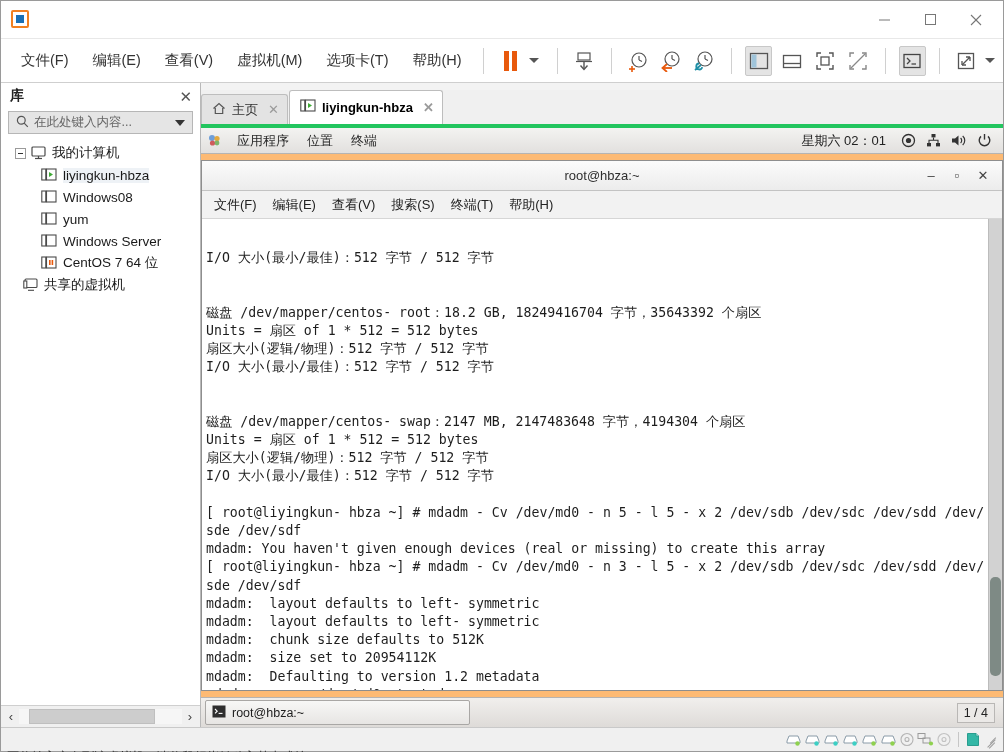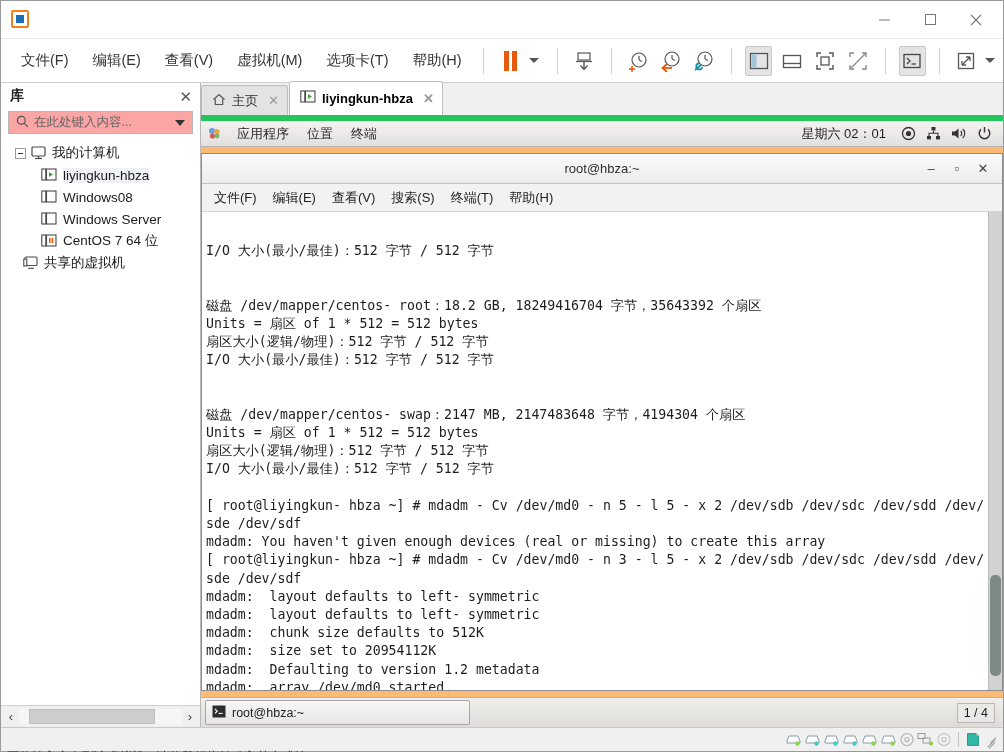--- a/index.html
+++ b/index.html
@@ -80,21 +80,21 @@
     border-right: 1px solid #b9b9b9;
   }
   .side-head {
     height: 26px; display: flex; align-items: center; padding: 0 8px 0 9px;
   }
   .side-head .lbl { font-size: 14px; color: #222; font-weight: 600; }
   .side-head .sp { flex: 1; }
   .side-head .x { color: #555; font-size: 15px; line-height: 1; }
   .side-search {
     margin: 2px 7px 0 7px; height: 23px;
-    border: 1px solid #b6b6b6; background: #fca5a5;
+    border: 1px solid #b6b6b6; background: #e5e5e5;
     display: flex; align-items: center; padding: 0 4px;
   }
   .side-search .mag { margin: 0 5px 0 3px; }
   .side-search .ph { font-size: 12.5px; color: #666; flex: 1; white-space: nowrap; overflow: hidden;}
   .side-search .dd {
     width: 0; height: 0; border-left: 5px solid transparent; border-right: 5px solid transparent;
     border-top: 6px solid #333; margin-right: 3px;
   }
   .tree { flex: 1; padding: 8px 0 16px 0; overflow: hidden; }
   .trow { display: flex; align-items: center; height: 22px; padding-left: 8px; white-space: nowrap; }
@@ -118,21 +118,21 @@
   .side-scroll .track { flex: 1; height: 15px; background: #f6f6f6; position: relative; }
   .side-scroll .thumb {
     position: absolute; left: 10px; top: 0; width: 126px; height: 15px;
     background: #cdcdcd; border: 1px solid #bfbfbf;
   }
 
   
   .main { flex: 1; display: flex; flex-direction: column; min-width: 0; background: #f3f3f3; }
   .tabbar {
     height: 38px; flex: 0 0 38px; background: #f0f0f0;
-    display: flex; align-items: flex-end; border-bottom: 6px solid #22c55e;
+    display: flex; align-items: flex-end; border-bottom: 4px solid #22c55e; margin-top: 7px;
   }
   .tab {
     height: 30px; display: flex; align-items: center; gap: 6px;
     padding: 0 8px 0 10px; margin-right: 1px;
     border: 1px solid #bdbdbd; border-bottom: none;
     background: #e3e3e3; font-size: 13px; color: #333;
     border-radius: 3px 3px 0 0;
   }
   .tab.active { background: #ffffff; color: #000; font-weight: 700; height: 34px; }
   .tab .tclose { color: #9a9a9a; font-size: 13px; margin-left: 4px; }
@@ -403,20 +403,29 @@
         <div class="trow child">
           <span class="ico">
             <svg width="16" height="14" viewBox="0 0 16 14">
                 <rect x="0.8" y="1" width="4" height="11" fill="none" stroke="#4a4a4a" stroke-width="1.1"></rect>
                 <rect x="5.5" y="1" width="9.5" height="11" fill="none" stroke="#4a4a4a" stroke-width="1.1"></rect>
               </svg>
           </span>
           <span class="txt">Windows08</span>
         </div>
 
+        <div class="trow child">
+          <span class="ico">
+            <svg width="16" height="14" viewBox="0 0 16 14">
+                <rect x="0.8" y="1" width="4" height="11" fill="none" stroke="#4a4a4a" stroke-width="1.1"></rect>
+                <rect x="5.5" y="1" width="9.5" height="11" fill="none" stroke="#4a4a4a" stroke-width="1.1"></rect>
+              </svg>
+          </span>
+          <span class="txt">yum</span>
+        </div>
 
         <div class="trow child">
           <span class="ico">
             <svg width="16" height="14" viewBox="0 0 16 14">
                 <rect x="0.8" y="1" width="4" height="11" fill="none" stroke="#4a4a4a" stroke-width="1.1"></rect>
                 <rect x="5.5" y="1" width="9.5" height="11" fill="none" stroke="#4a4a4a" stroke-width="1.1"></rect>
               </svg>
           </span>
           <span class="txt">Windows Server</span>
         </div>

